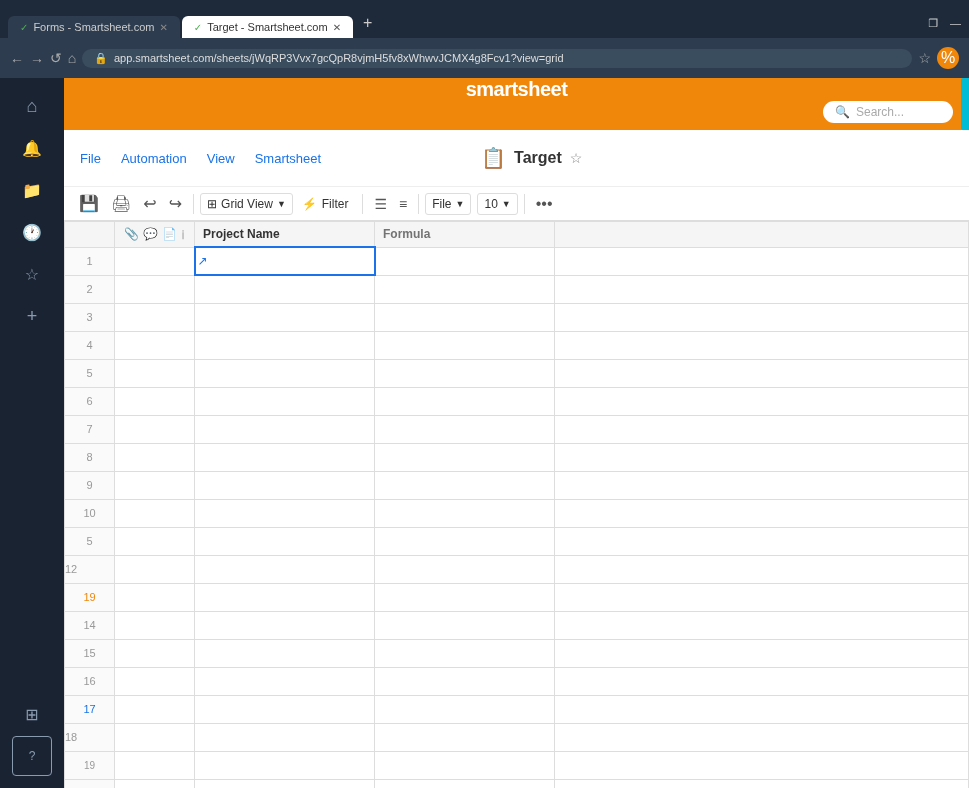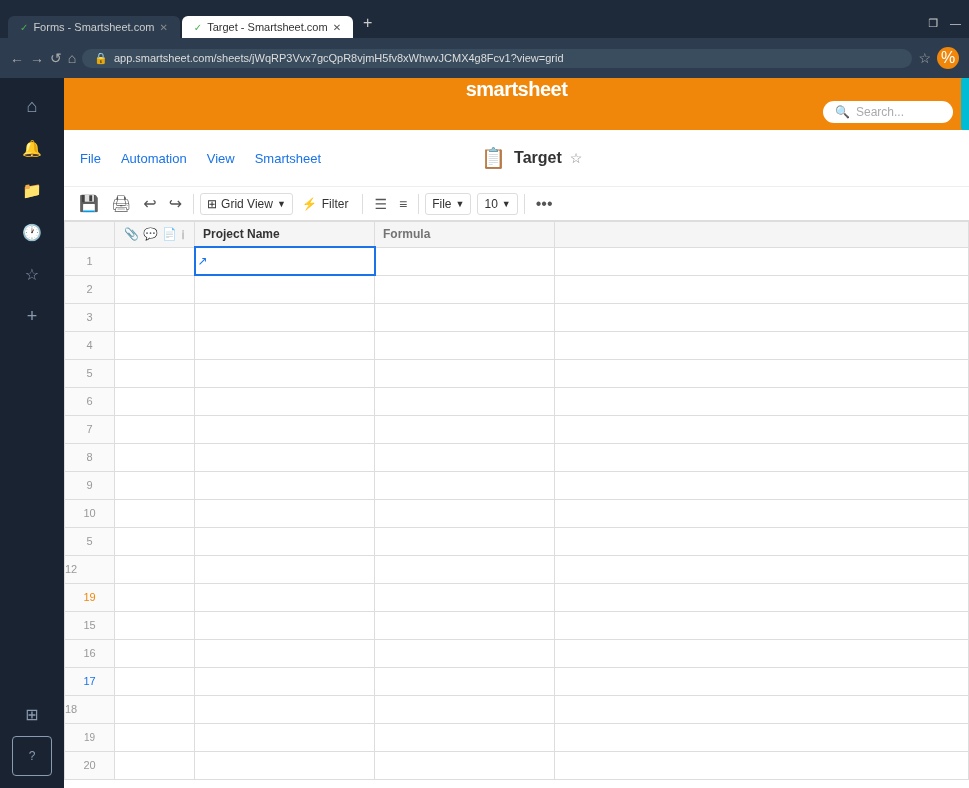--- a/index.html
+++ b/index.html
@@ -237,20 +237,27 @@
                 <td style="border: 1px solid rgb(221, 221, 221); height: 28px;"></td>
               </tr>
               <tr>
                 <td style="border: 1px solid rgb(221, 221, 221); text-align: center; font-size: 11px; background: rgb(250, 250, 250); width: 50px; color: rgb(240, 135, 10);">19</td>
                 <td style="border: 1px solid rgb(221, 221, 221); width: 80px;"></td>
                 <td style="border: 1px solid rgb(221, 221, 221); height: 28px; width: 180px;"></td>
                 <td style="border: 1px solid rgb(221, 221, 221); height: 28px; width: 180px;"></td>
                 <td style="border: 1px solid rgb(221, 221, 221); height: 28px;"></td>
               </tr>
               <tr>
+                <td style="border: 1px solid rgb(221, 221, 221); text-align: center; font-size: 11px; background: rgb(250, 250, 250); width: 50px; color: rgb(153, 153, 153);">14</td>
+                <td style="border: 1px solid rgb(221, 221, 221); width: 80px;"></td>
+                <td style="border: 1px solid rgb(221, 221, 221); height: 28px; width: 180px;"></td>
+                <td style="border: 1px solid rgb(221, 221, 221); height: 28px; width: 180px;"></td>
+                <td style="border: 1px solid rgb(221, 221, 221); height: 28px;"></td>
+              </tr>
+              <tr>
                 <td style="border: 1px solid rgb(221, 221, 221); text-align: center; font-size: 11px; background: rgb(250, 250, 250); width: 50px; color: rgb(153, 153, 153);">15</td>
                 <td style="border: 1px solid rgb(221, 221, 221); width: 80px;"></td>
                 <td style="border: 1px solid rgb(221, 221, 221); height: 28px; width: 180px;"></td>
                 <td style="border: 1px solid rgb(221, 221, 221); height: 28px; width: 180px;"></td>
                 <td style="border: 1px solid rgb(221, 221, 221); height: 28px;"></td>
               </tr>
               <tr>
                 <td style="border: 1px solid rgb(221, 221, 221); text-align: center; font-size: 11px; background: rgb(250, 250, 250); width: 50px; color: rgb(153, 153, 153);">16</td>
                 <td style="border: 1px solid rgb(221, 221, 221); width: 80px;"></td>
                 <td style="border: 1px solid rgb(221, 221, 221); height: 28px; width: 180px;"></td>

